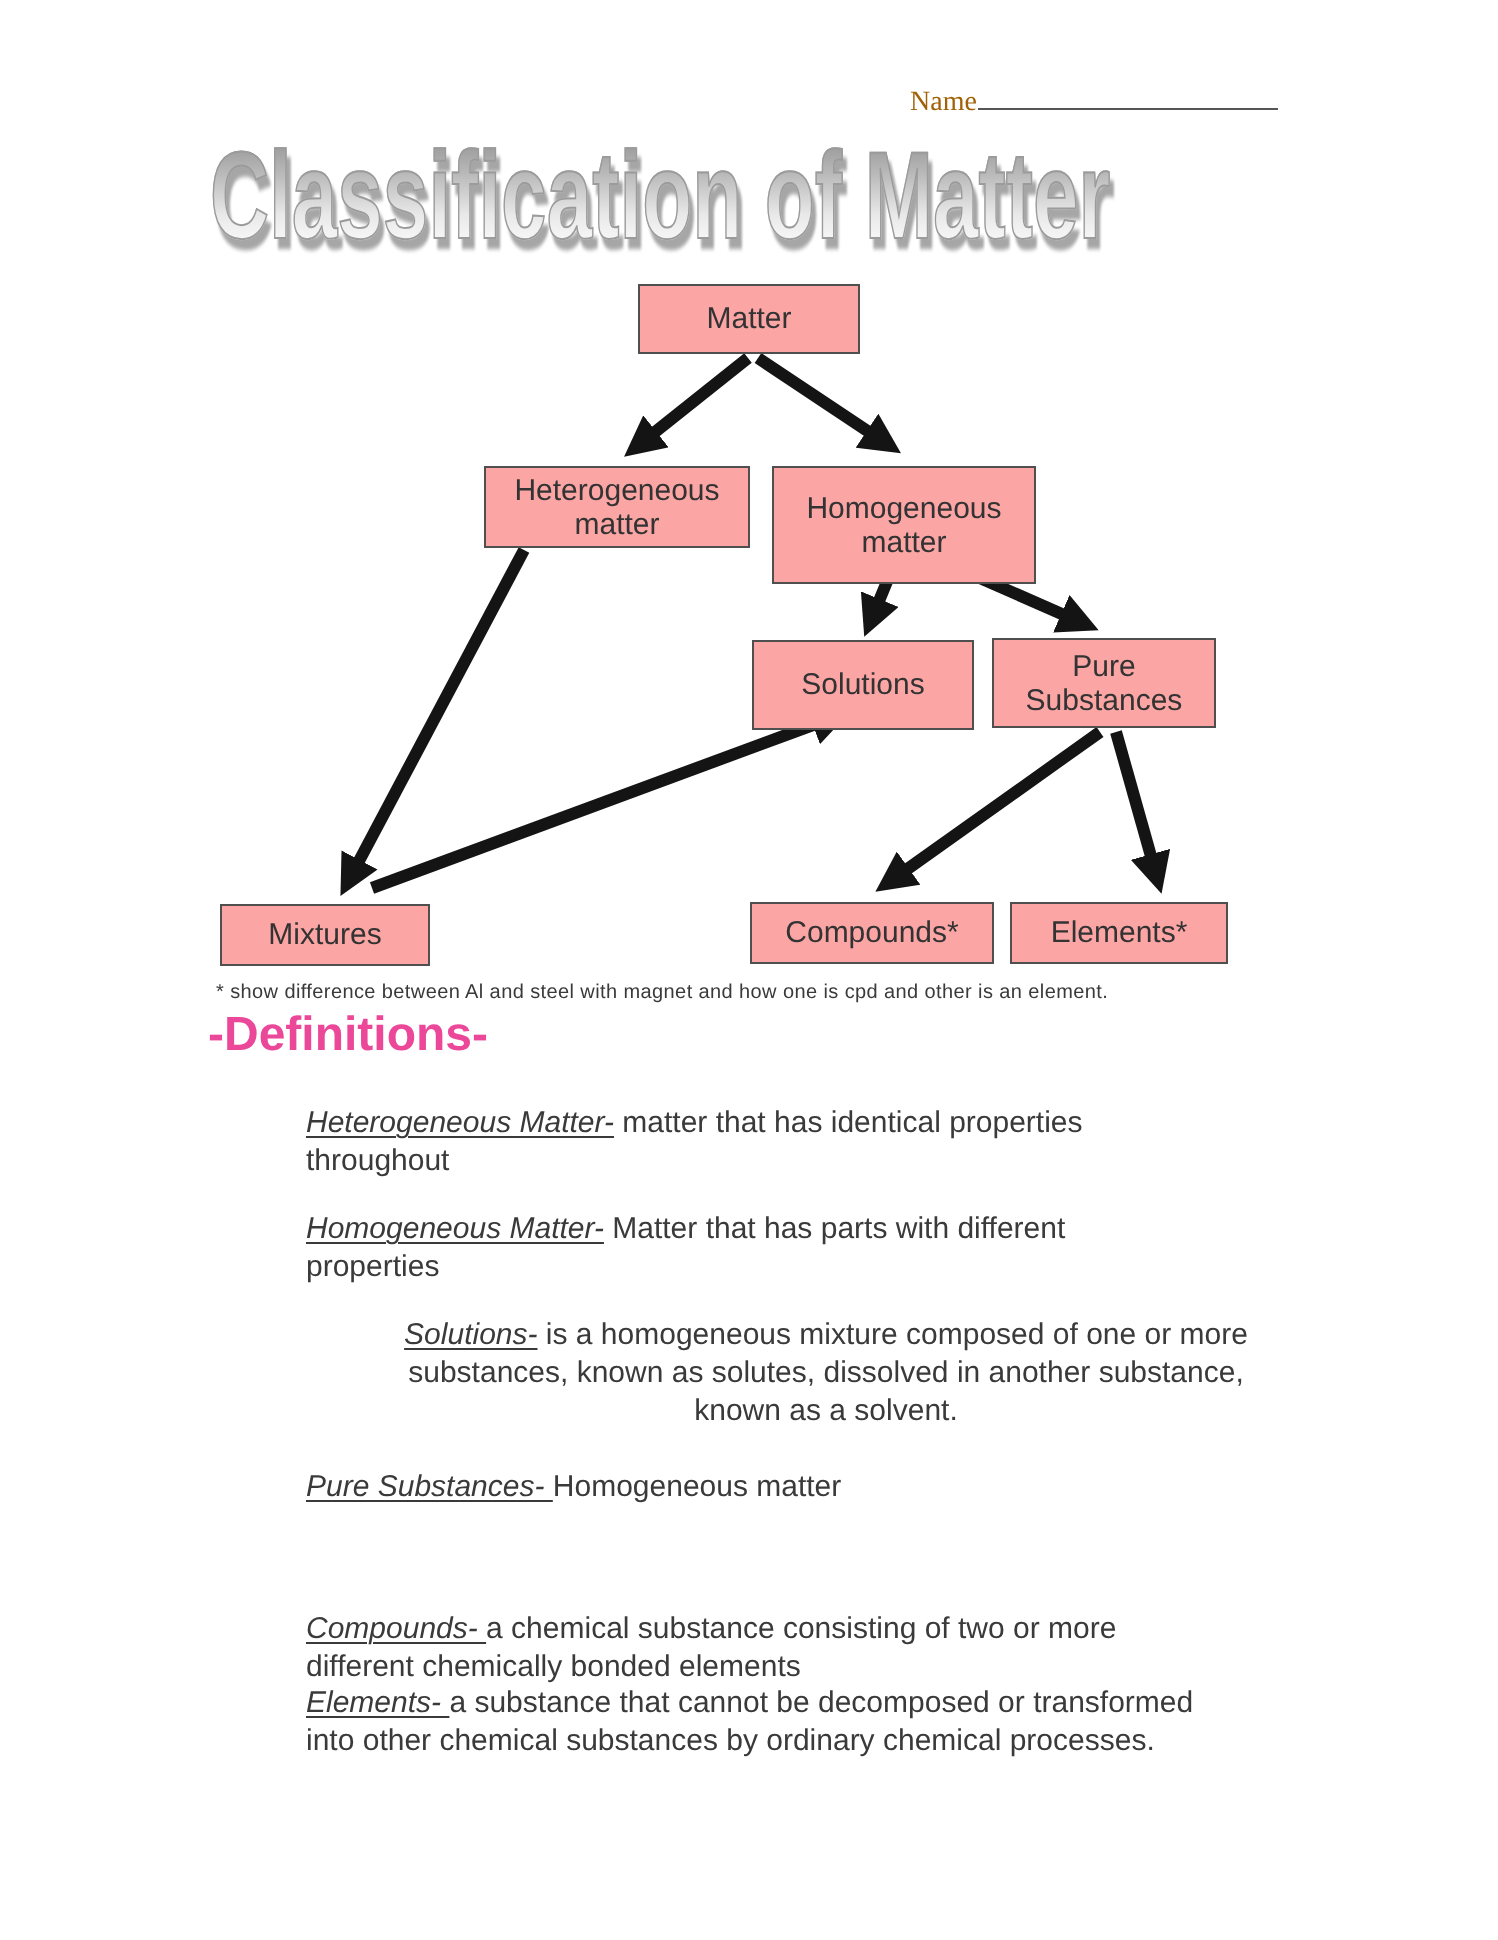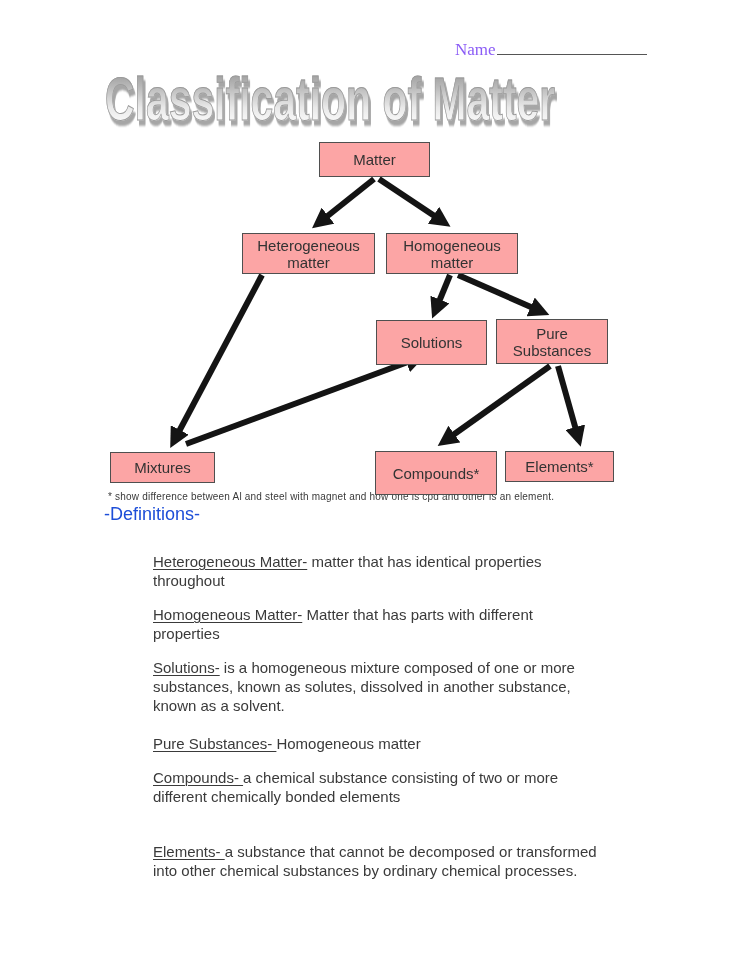--- a/index.html
+++ b/index.html
@@ -16,22 +16,22 @@
     font-family: "Liberation Sans", sans-serif;
     color: #3a3a3a;
   }
 
   
   .name-row {
     position: absolute;
     left: 455px;
     top: 40px;
     font-family: "Liberation Serif", serif;
-    font-size: 17px;
-    color: #8b5cf6;
+    font-size: 14px;
+    color: #a16207;
     white-space: nowrap;
   }
   .name-blank {
     display: inline-block;
     width: 150px;
     height: 14px;
     border-bottom: 1.2px solid #555;
     margin-left: 1px;
   }
 
@@ -72,66 +72,67 @@
     justify-content: center;
     text-align: center;
     font-size: 15px;
     line-height: 17px;
     color: #333333;
     white-space: pre-line;
     z-index: 2;
   }
   .n-matter     { left: 319px; top: 142px; width: 111px; height: 35px; }
   .n-het        { left: 242px; top: 233px; width: 133px; height: 41px; }
-  .n-hom        { left: 386px; top: 233px; width: 132px; height: 41px; }
+  .n-hom        { left: 386px; top: 233px; width: 132px; height: 59px; }
   .n-sol        { left: 376px; top: 320px; width: 111px; height: 45px; }
   .n-pure       { left: 496px; top: 319px; width: 112px; height: 45px; }
   .n-mix        { left: 110px; top: 452px; width: 105px; height: 31px; }
-  .n-comp       { left: 375px; top: 451px; width: 122px; height: 44px; }
+  .n-comp       { left: 375px; top: 451px; width: 122px; height: 31px; }
   .n-elem       { left: 505px; top: 451px; width: 109px; height: 31px; }
 
   
   .footnote {
     position: absolute;
     left: 108px;
     top: 491px;
     font-size: 10px;
     letter-spacing: 0.2px;
     color: #3a3a3a;
     white-space: nowrap;
   }
   .defs-heading {
     position: absolute;
     left: 104px;
     top: 504px;
     margin: 0;
-    font-size: 18px;
-    font-weight: 400;
-    color: #1d4ed8;
+    font-size: 24px;
+    font-weight: 700;
+    color: #ec4899;
   }
   .def {
     position: absolute;
     left: 153px;
     width: 520px;
     margin: 0;
     font-size: 15px;
     line-height: 19px;
     color: #3a3a3a;
     white-space: pre-line;
   }
   .d1 { top: 552px; }
   .d2 { top: 605px; }
-  .d3 { top: 658px; }
+  .d3 { top: 658px; text-align: center; }
   .d4 { top: 734px; }
-  .d5 { top: 768px; }
+  .d5 { top: 805px; }
   .d6 { top: 822px; margin-top: 20px; }
   .term {
     text-decoration: underline;
     text-underline-offset: 2px;
     text-decoration-thickness: 1px;
+    font-style: italic;
   }
 </style>
 </head>
 <body>
 
 <div class="page">
 
   <div class="name-row">
     <span class="name-label">Name</span><span class="name-blank"></span>
   </div>

